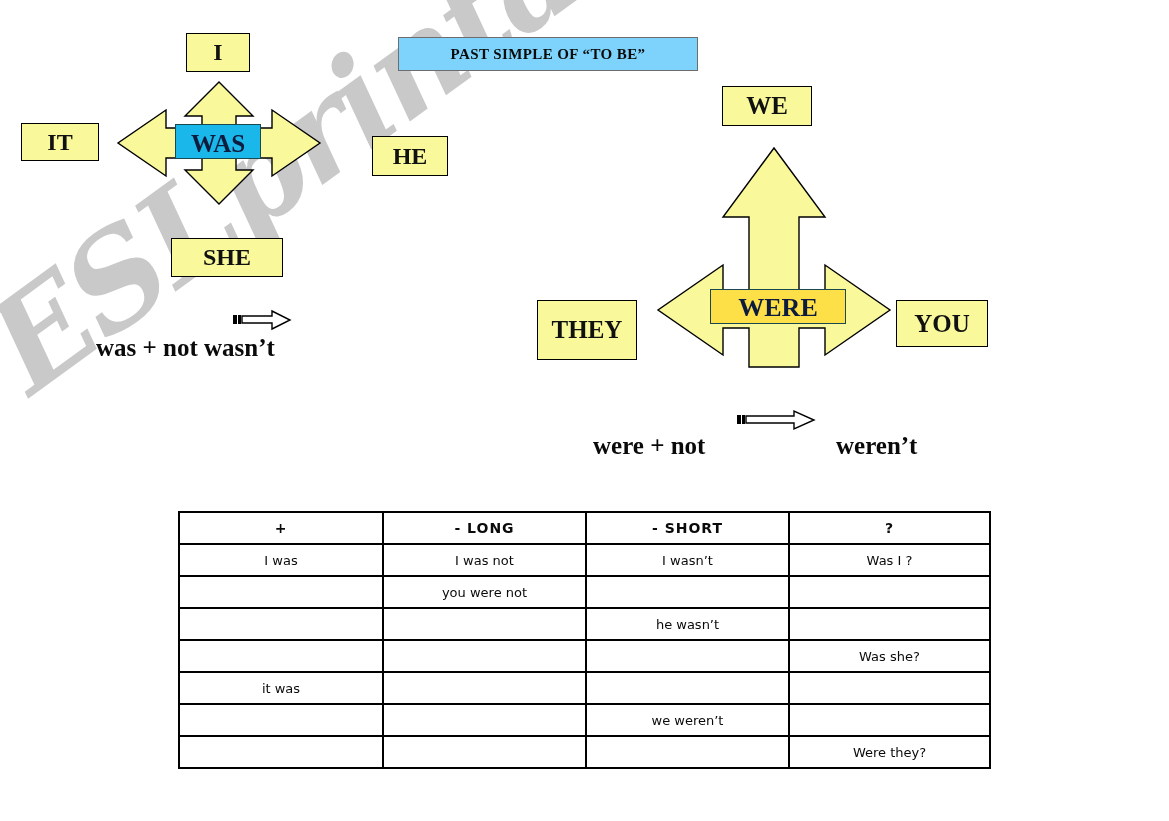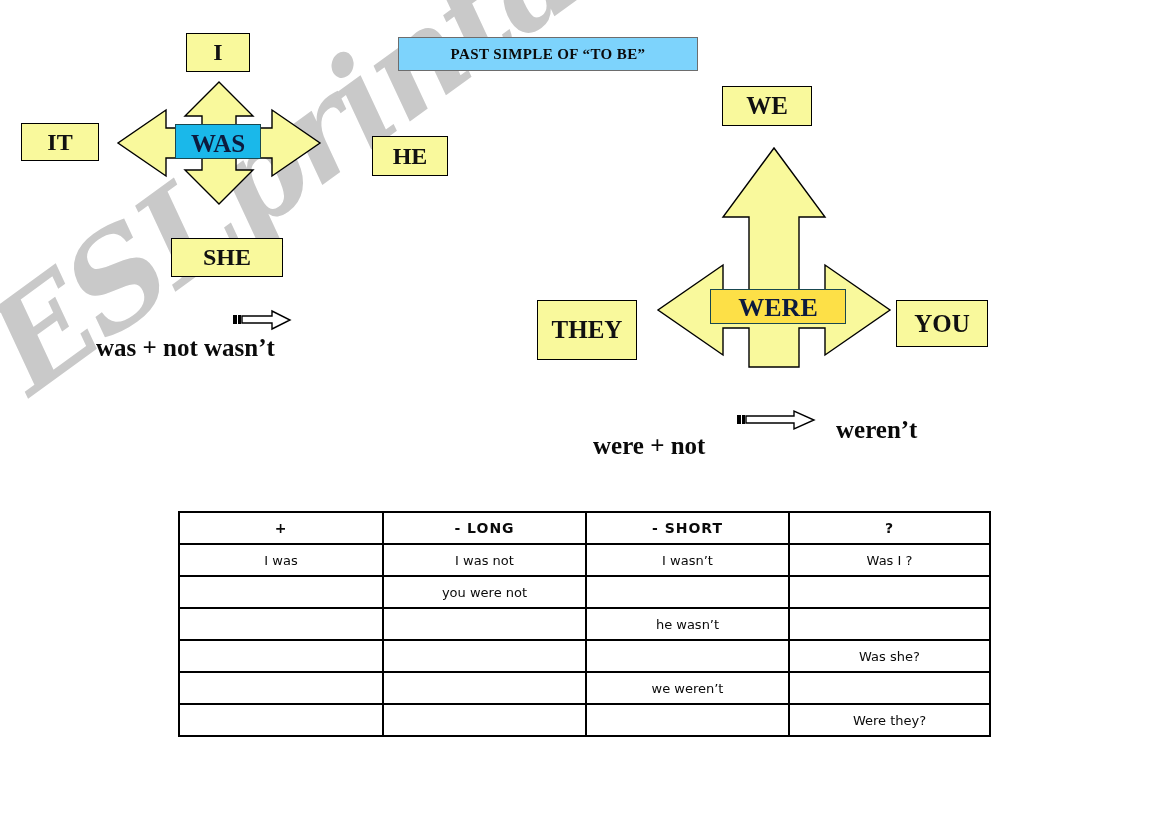--- a/index.html
+++ b/index.html
@@ -192,21 +192,21 @@
   <div class="pbox" style="left:896px; top:300px; width:92px; height:47px; font-size:25px;">
     <span>YOU</span>
   </div>
 
   <svg class="mini-arrow" style="left:736px; top:408px;" width="80" height="24" viewBox="0 0 80 24">
     <rect x="1" y="7" width="4" height="9" fill="#000000"></rect>
     <rect x="6" y="7" width="3" height="9" fill="#000000"></rect>
     <polygon points="10,8 58,8 58,3 78,12 58,21 58,15 10,15" fill="#ffffff" stroke="#000000" stroke-width="1.4"></polygon>
   </svg>
   <div class="formula" style="left:593px; top:432px; font-size:25px;">were + not</div>
-  <div class="formula" style="left:836px; top:416px; font-size:25px;">weren’t</div>
+  <div class="formula" style="left:836px; top:432px; font-size:25px;">weren’t</div>
 
   <table id="conj-table">
     <colgroup>
       <col class="c1">
         <col class="c2">
         <col class="c3">
         <col class="c4">
     </colgroup>
     <tbody>
       <tr class="hdr">
@@ -233,20 +233,26 @@
         <td>he wasn’t</td>
         <td></td>
       </tr>
       <tr>
         <td></td>
         <td></td>
         <td></td>
         <td>Was she?</td>
       </tr>
       <tr>
+        <td>it was</td>
+        <td></td>
+        <td></td>
+        <td></td>
+      </tr>
+      <tr>
         <td></td>
         <td></td>
         <td>we weren’t</td>
         <td></td>
       </tr>
       <tr>
         <td></td>
         <td></td>
         <td></td>
         <td>Were they?</td>

